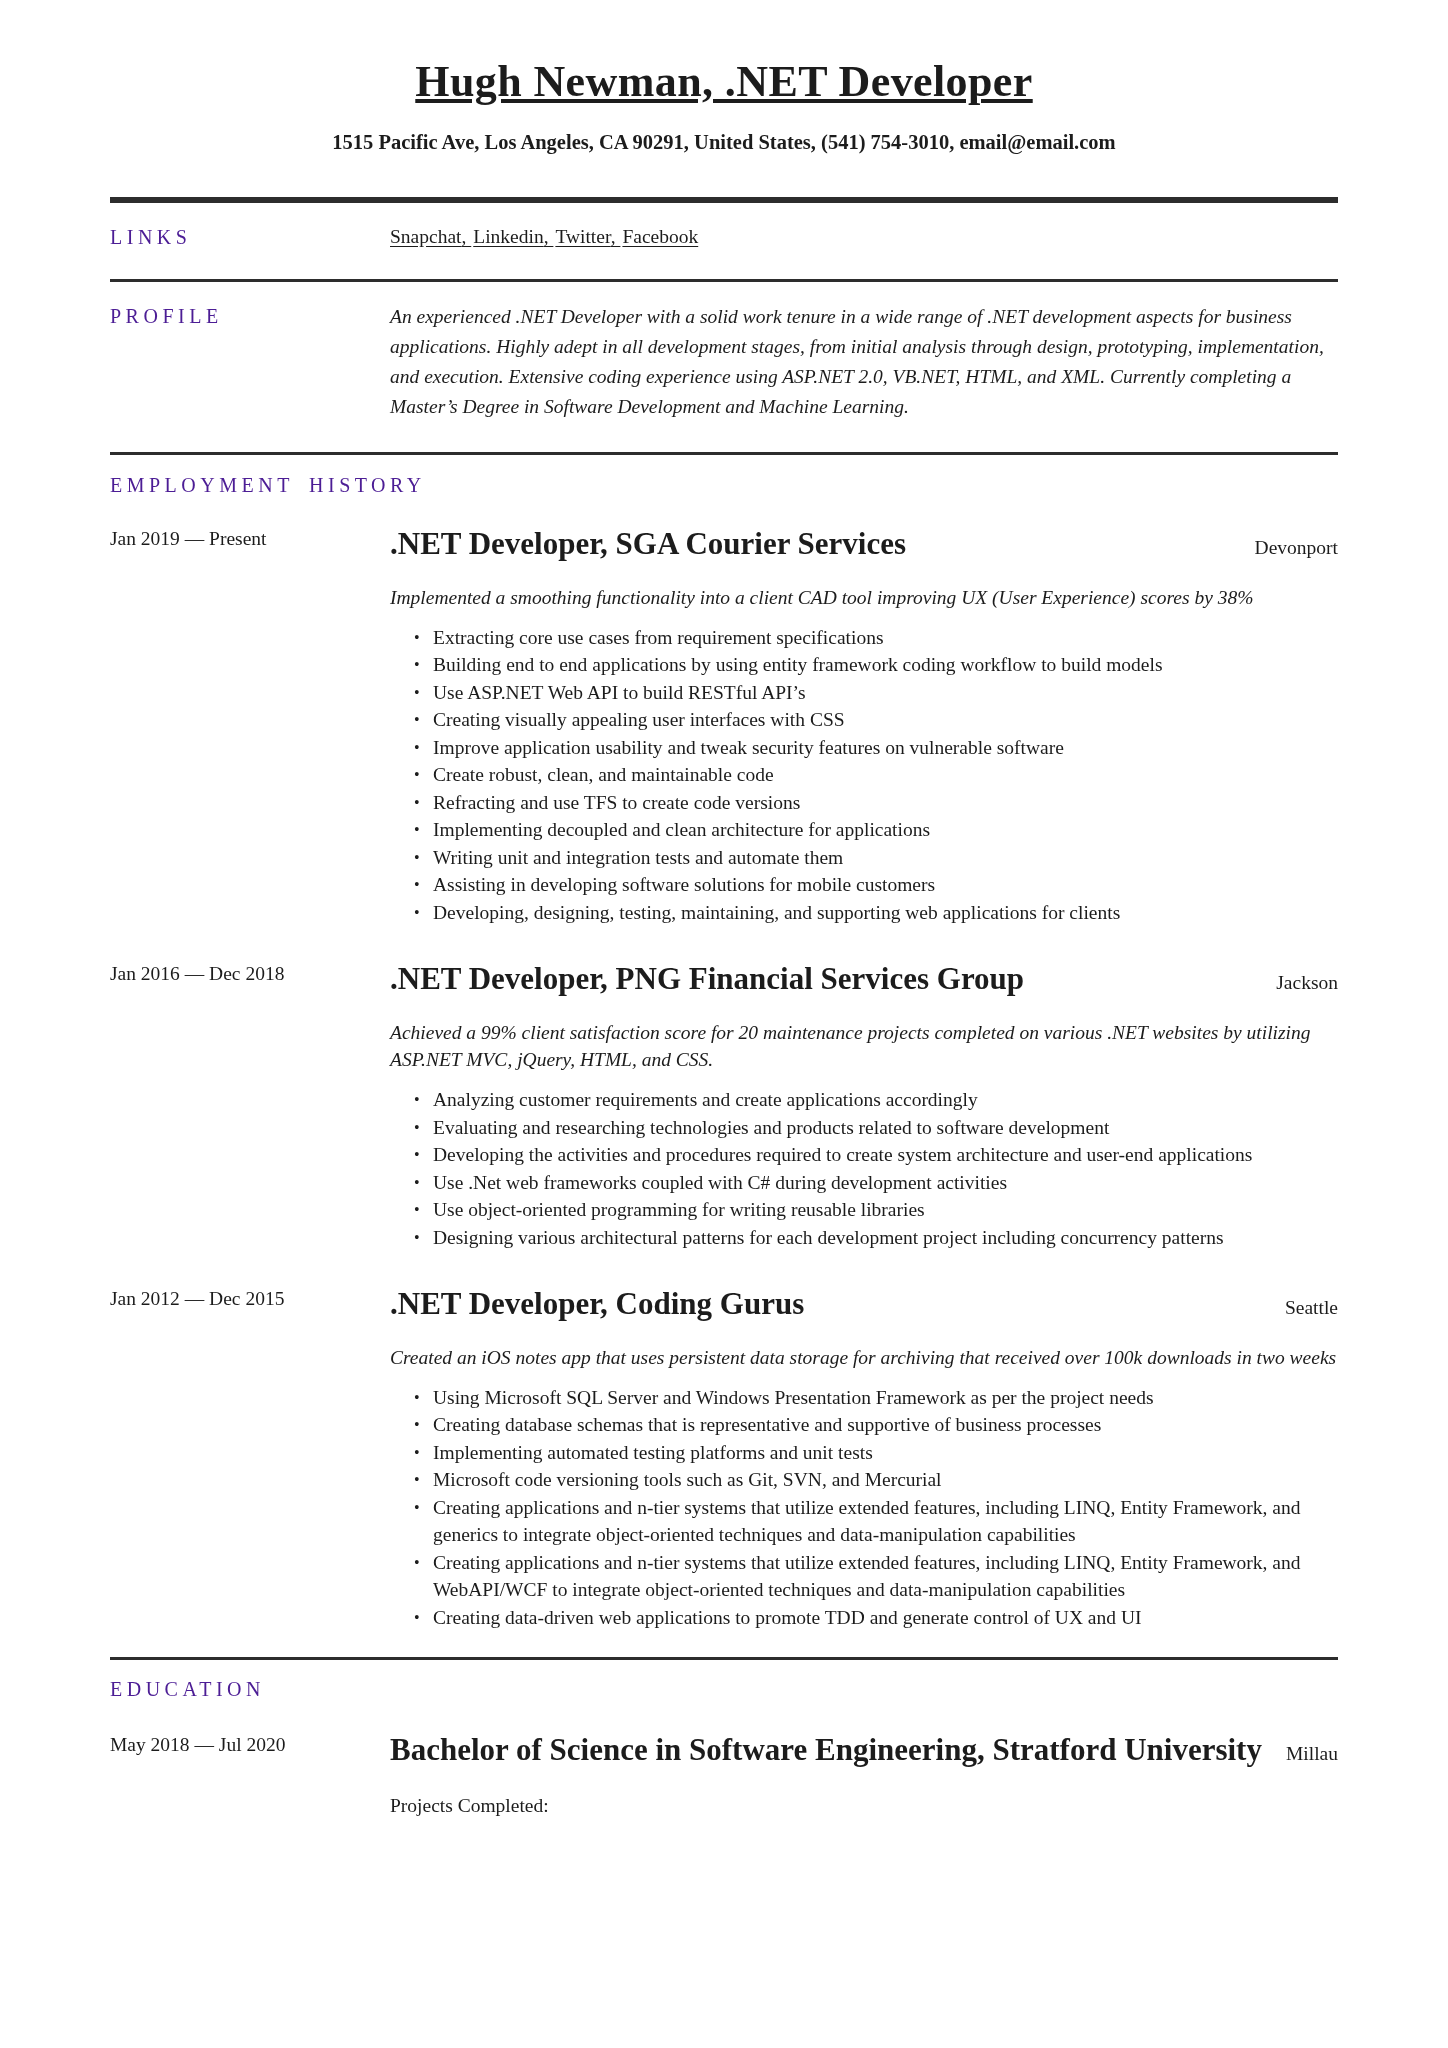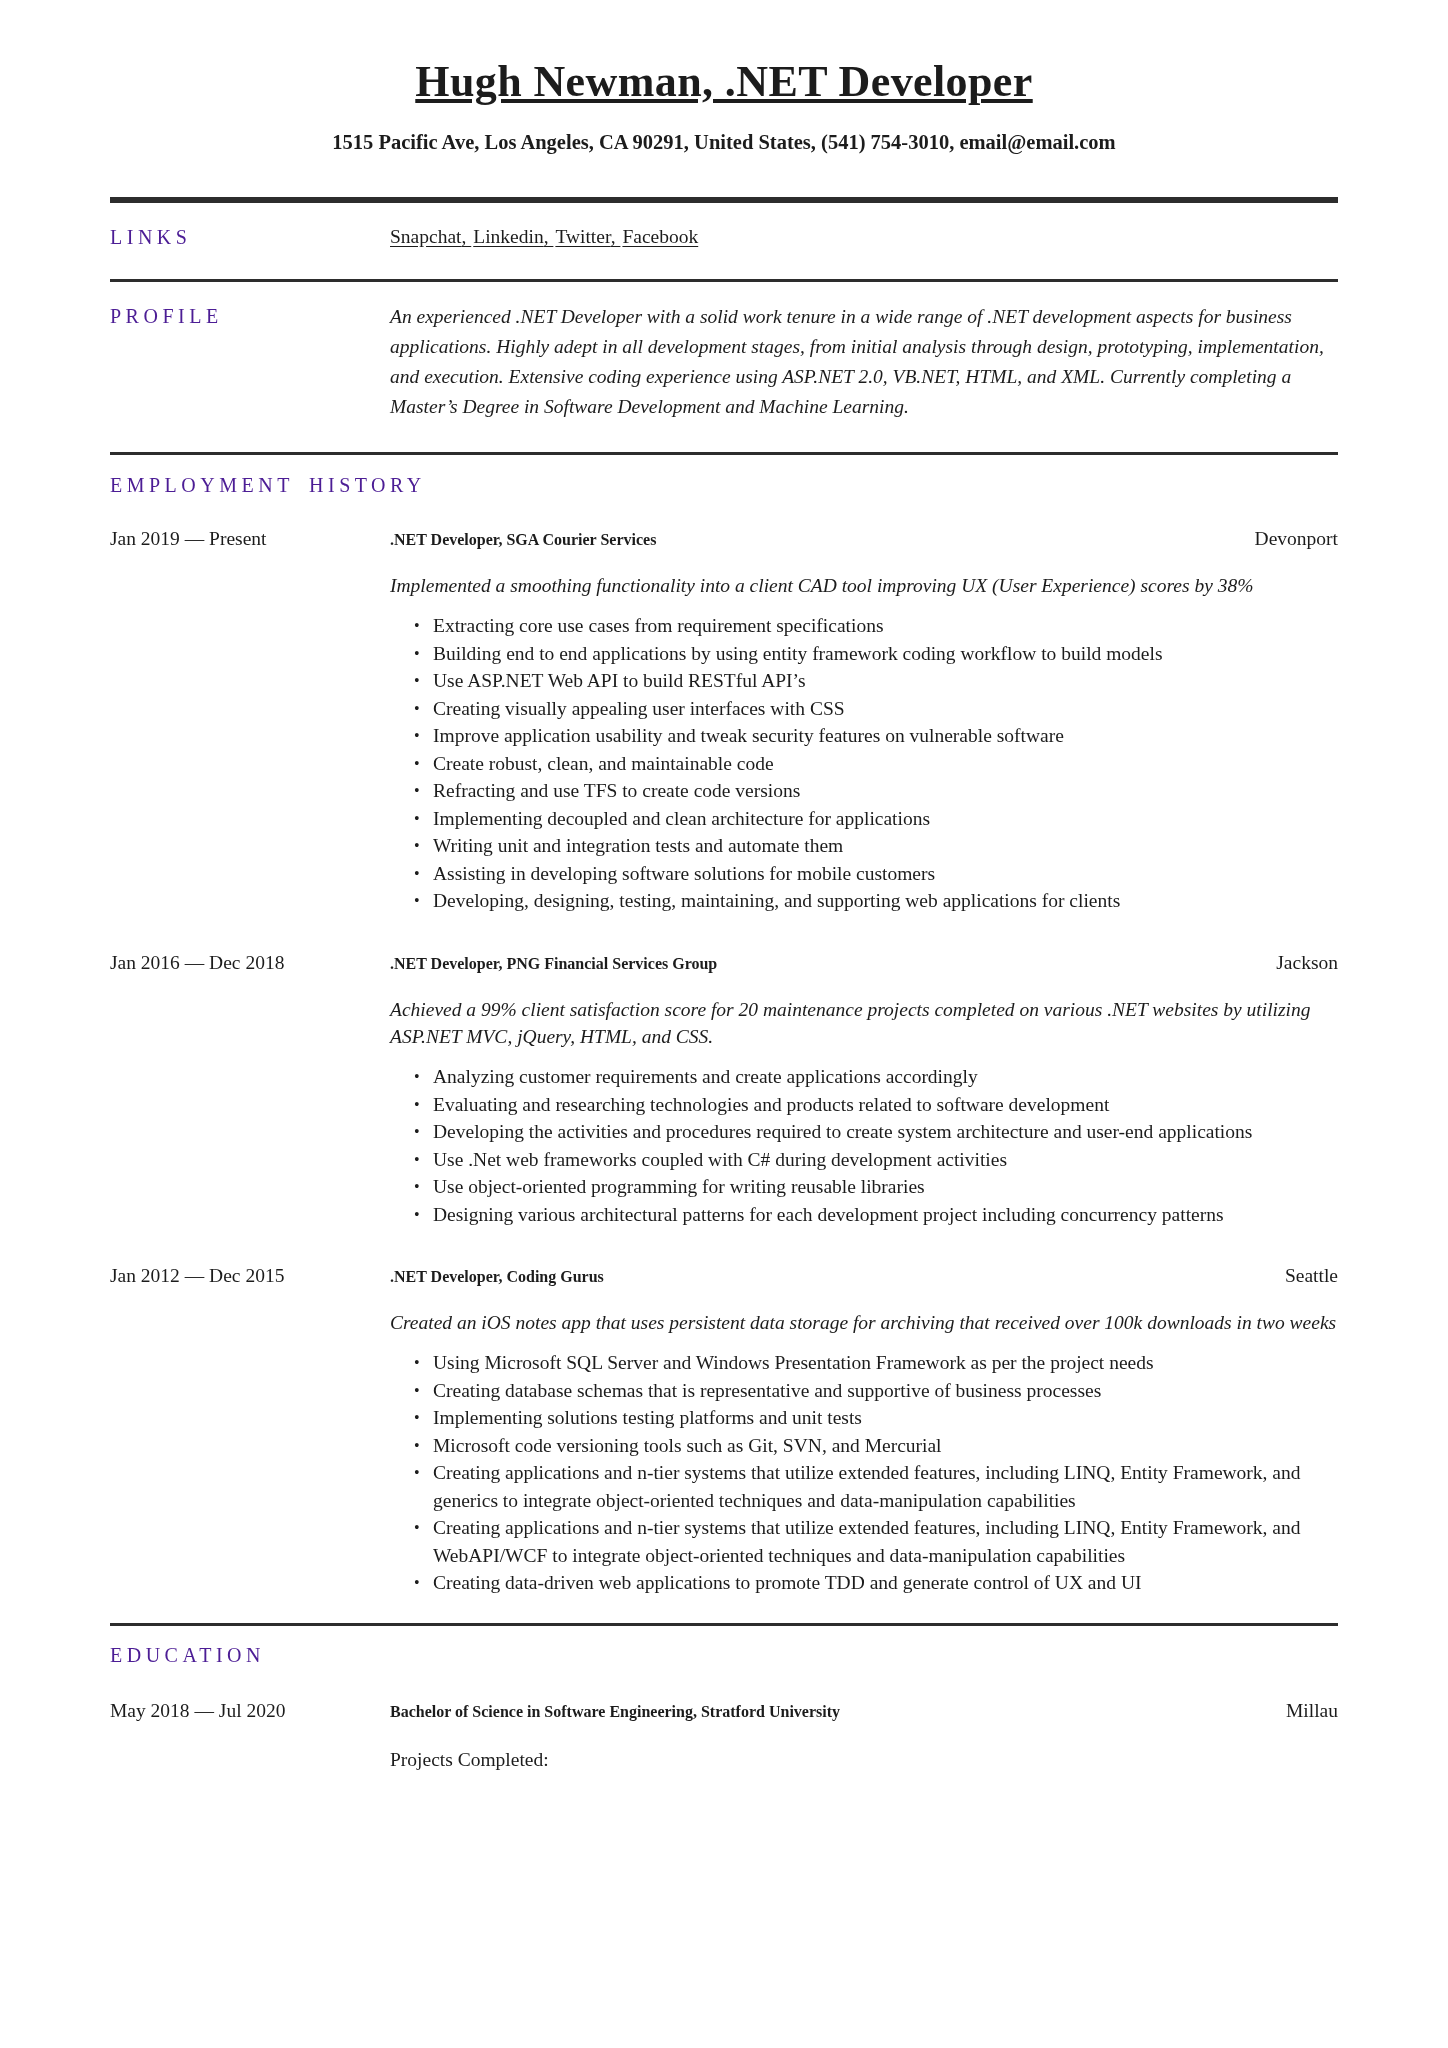--- a/index.html
+++ b/index.html
@@ -36,21 +36,21 @@
   .links .link:not(:last-child)::after { content:", "; text-decoration:none; display:inline; }
   .links .link:not(:last-child) { margin-right:2px; }
   
   .profile-section { padding:20px 0 30px 0; }
   .profile-text { font-style:italic; line-height:30px; }
   
   .employment { padding:16px 0 26px 0; }
   .job { margin-top:26px; }
   .job + .job { margin-top:34px; }
   .job-title-row { display:flex; justify-content:space-between; align-items:baseline; }
-  .job-title { font-size:16px; font-weight:700; line-height:1.25; }
+  .job-title { font-size:31px; font-weight:700; line-height:1.25; }
   .job-location { font-size:19.5px; }
   .job-summary { margin-top:20px; font-style:italic; line-height:27px; }
   .bullets { margin-top:13px; list-style:none; }
   .bullets li { position:relative; padding-left:43px; line-height:27.5px; }
   .bullets li::before { content:"\2022"; position:absolute; left:24px; top:0; font-size:16px; }
   
   .education { padding:15px 0 0 0; }
   .edu-entry { margin-top:28px; }
   .edu-detail { margin-top:22px; }
 </style>
@@ -150,21 +150,21 @@
         </div>
       </div>
       <div class="row">
         <div class="col-left"></div>
         <div class="col-main">
           <p class="job-summary">Created an iOS notes app that uses persistent data storage for archiving that received over 100k downloads in two weeks</p>
           <ul class="bullets">
 
           <li>Using Microsoft SQL Server and Windows Presentation Framework as per the project needs</li>
               <li>Creating database schemas that is representative and supportive of business processes</li>
-              <li>Implementing solutions testing platforms and unit tests</li>
+              <li>Implementing automated testing platforms and unit tests</li>
               <li>Microsoft code versioning tools such as Git, SVN, and Mercurial</li>
               <li>Creating applications and n-tier systems that utilize extended features, including LINQ, Entity Framework, and generics to integrate object-oriented techniques and data-manipulation capabilities</li>
               <li>Creating applications and n-tier systems that utilize extended features, including LINQ, Entity Framework, and WebAPI/WCF to integrate object-oriented techniques and data-manipulation capabilities</li>
               <li>Creating data-driven web applications to promote TDD and generate control of UX and UI</li>
             </ul>
         </div>
       </div>
     </div>
   </section>
 

